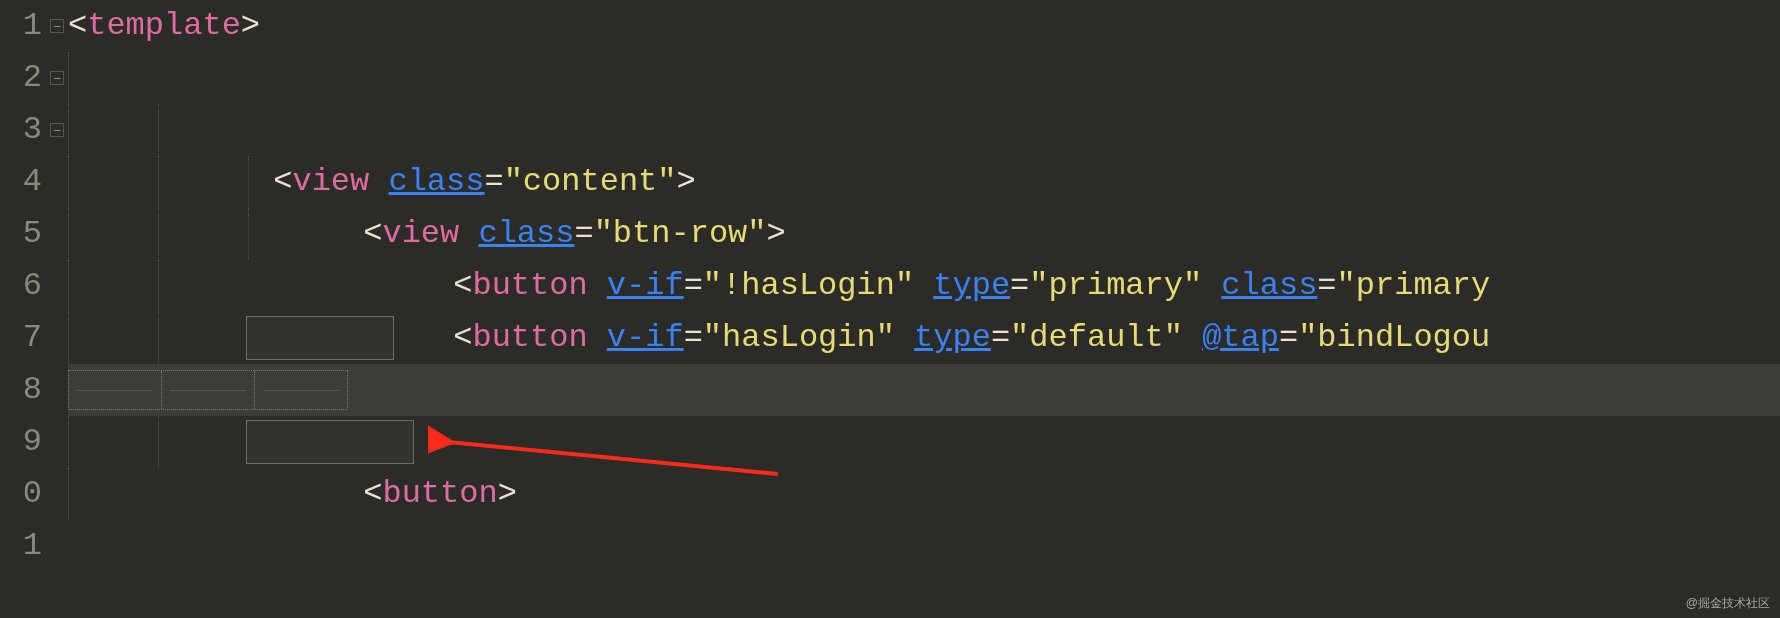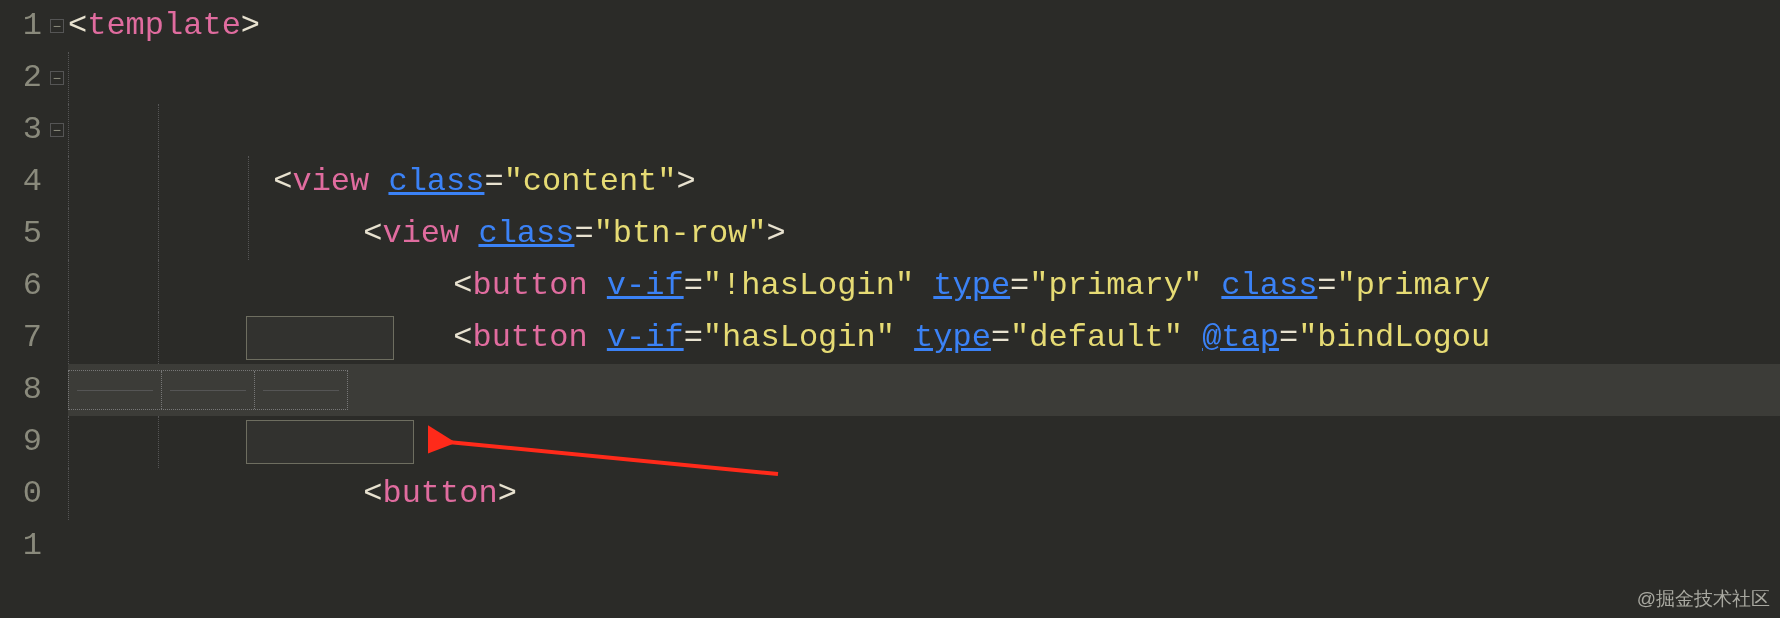--- a/index.html
+++ b/index.html
@@ -109,21 +109,21 @@
   .arrow-svg {
     position: absolute;
     pointer-events: none;
   }
 
   .watermark {
     position: absolute;
     right: 10px;
     bottom: 6px;
     color: #a8a8a0;
-    font-size: 19px;
+    font-size: 12px;
     font-family: sans-serif;
   }
 </style>
 </head>
 <body>
 
 <div class="editor">
   <div class="gutter">
     <div class="ln">1</div>
     <div class="ln">2</div>

